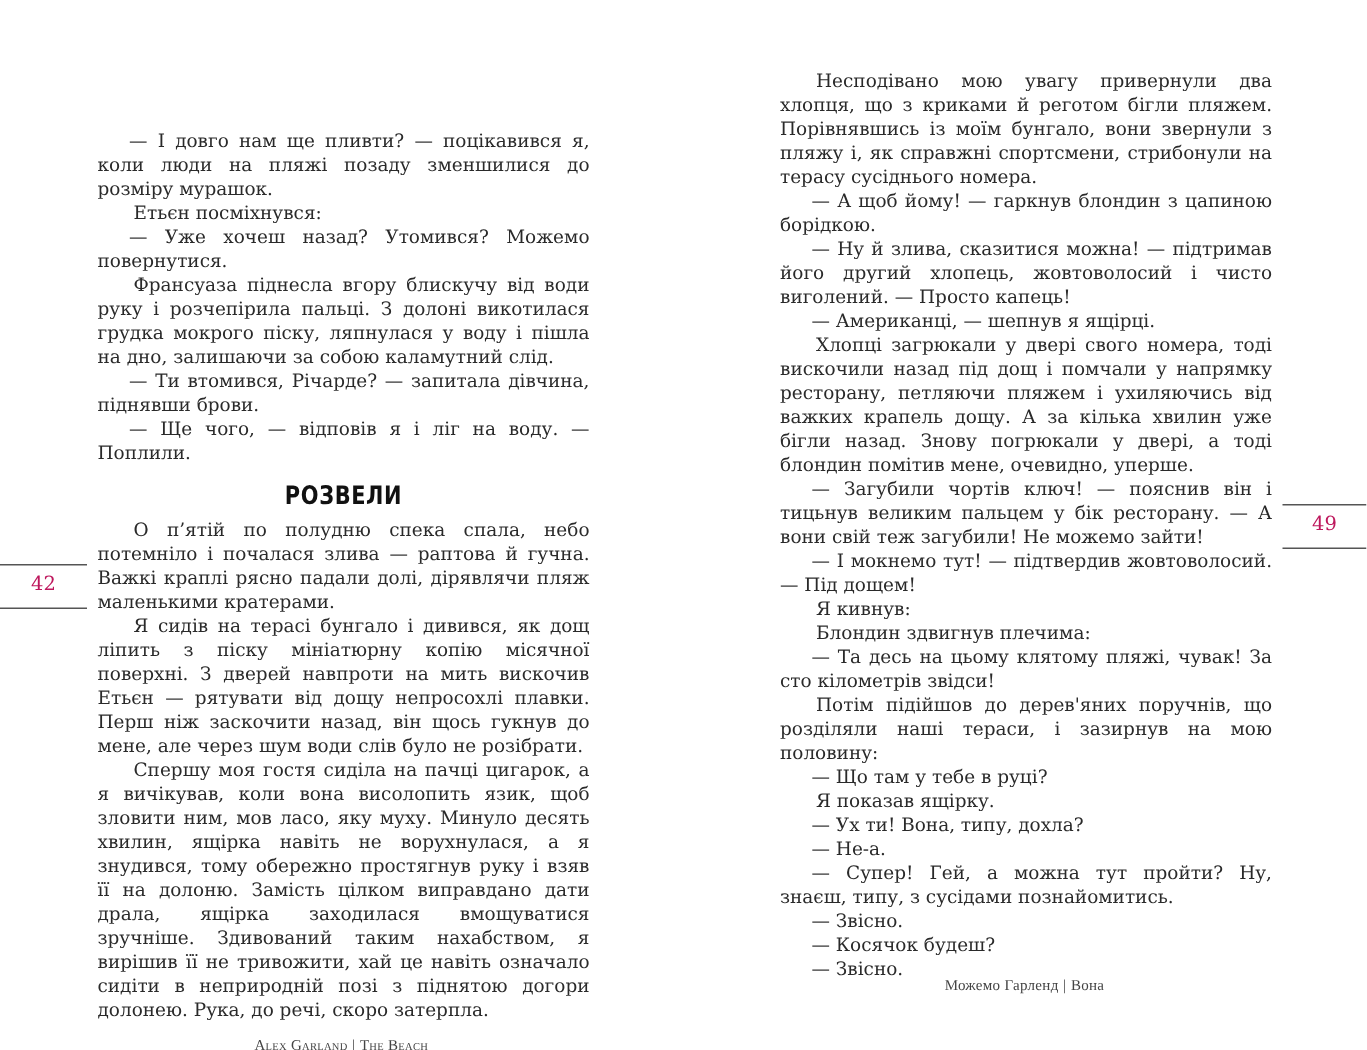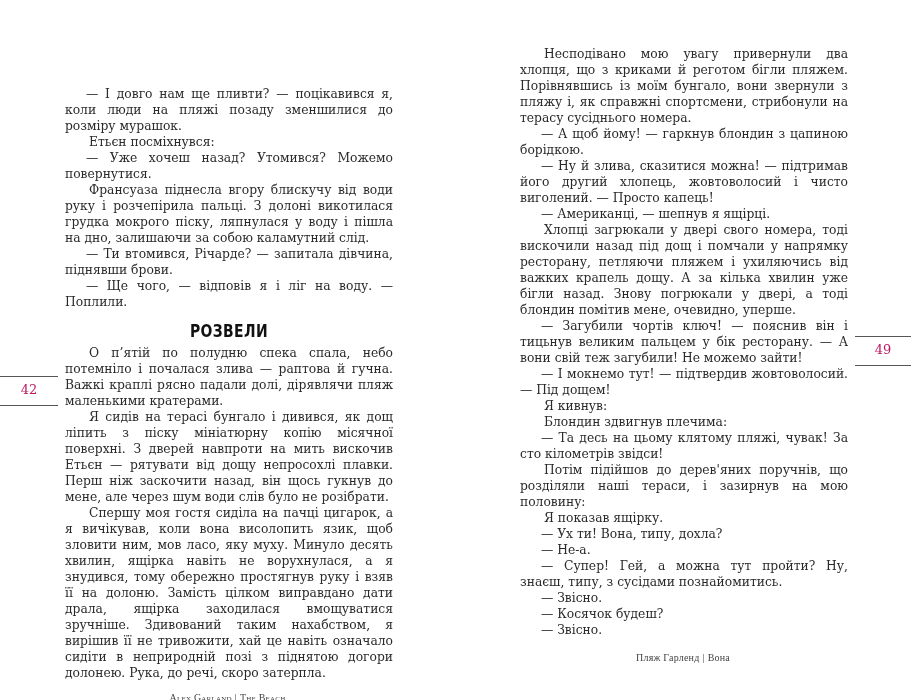--- a/index.html
+++ b/index.html
@@ -74,31 +74,32 @@
     <p class="dlg">— А щоб йому! — гаркнув блондин з цапиною бо­рідкою.</p>
     <p class="dlg">— Ну й злива, сказитися можна! — підтримав його другий хлопець, жовтоволосий і чисто виголений. — Просто капець!</p>
     <p class="dlg">— Американці, — шепнув я ящірці.</p>
     <p>Хлопці загрюкали у двері свого номера, тоді виско­чили назад під дощ і помчали у напрямку ресторану, петляючи пляжем і ухиляючись від важких крапель дощу. А за кілька хвилин уже бігли назад. Знову по­грюкали у двері, а тоді блондин помітив мене, очевидно, уперше.</p>
     <p class="dlg">— Загубили чортів ключ! — пояснив він і тицьнув великим пальцем у бік ресторану. — А вони свій теж за­губили! Не можемо зайти!</p>
     <p class="dlg">— І мокнемо тут! — підтвердив жовтоволосий. — Під дощем!</p>
     <p>Я кивнув:</p>
     <p>Блондин здвигнув плечима:</p>
     <p class="dlg">— Та десь на цьому клятому пляжі, чувак! За сто кілометрів звідси!</p>
     <p>Потім підійшов до дерев'яних поручнів, що розді­ляли наші тераси, і зазирнув на мою половину:</p>
+    <p class="dlg">— Що там у тебе в руці?</p>
     <p>Я показав ящірку.</p>
     <p class="dlg">— Ух ти! Вона, типу, дохла?</p>
     <p class="dlg">— Не-а.</p>
     <p class="dlg">— Супер! Гей, а можна тут пройти? Ну, знаєш, типу, з сусідами познайомитись.</p>
     <p class="dlg">— Звісно.</p>
     <p class="dlg">— Косячок будеш?</p>
     <p class="dlg">— Звісно.</p>
   </div>
 
   <div class="pagenum-box">
     <div class="rule top"></div>
     <div class="pagenum">49</div>
     <div class="rule bottom"></div>
   </div>
 
   <div class="footer">
-    <span>Пляж Гарленд</span><span class="sep">|</span><span>Вона</span>
+    <span>Можемо Гарленд</span><span class="sep">|</span><span>Вона</span>
   </div>
 </div>
 
 </body></html>

